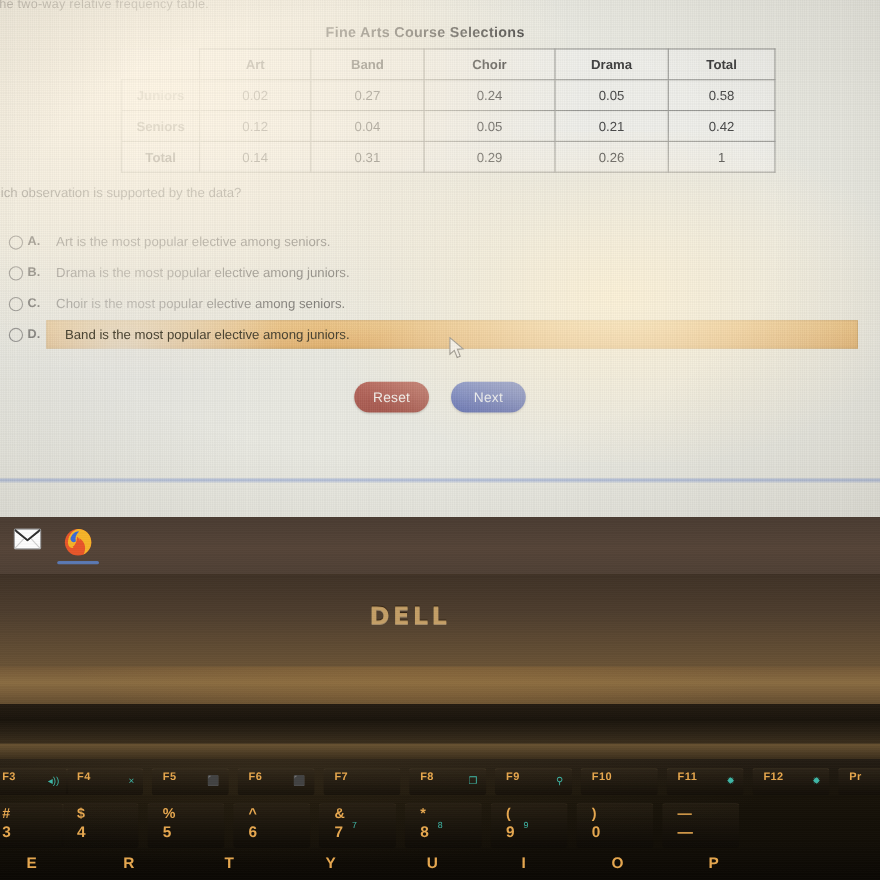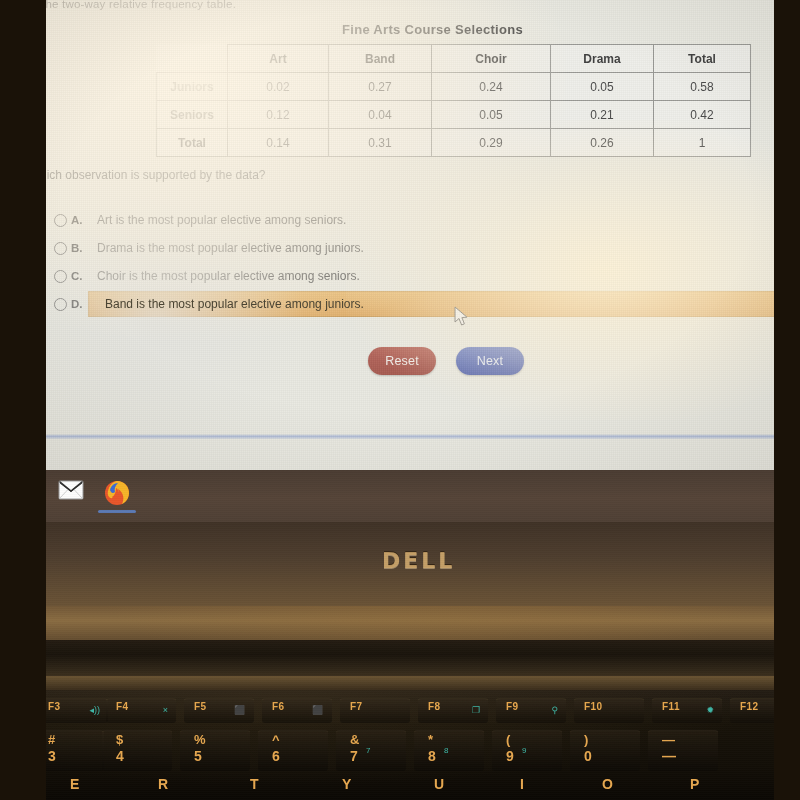--- a/index.html
+++ b/index.html
@@ -4,21 +4,21 @@
 <title>Photo of laptop screen showing math question</title>
 <style>
   html,body{margin:0;padding:0;}
   body{
     width:800px;height:800px;overflow:hidden;
     font-family:"Liberation Sans", sans-serif;
     background:#1a1208;
     position:relative;
   }
   #photo{
-    position:absolute;inset:0;width:728px;height:800px;overflow:hidden;margin-left:46px;
+    position:absolute;inset:0;width:800px;height:800px;overflow:hidden;
   }
 
   
   .screen{
     position:absolute;left:0;top:0;width:800px;height:470px;
     background:#e9e9e1;
     overflow:hidden;
   }
   
   .glare-a{

